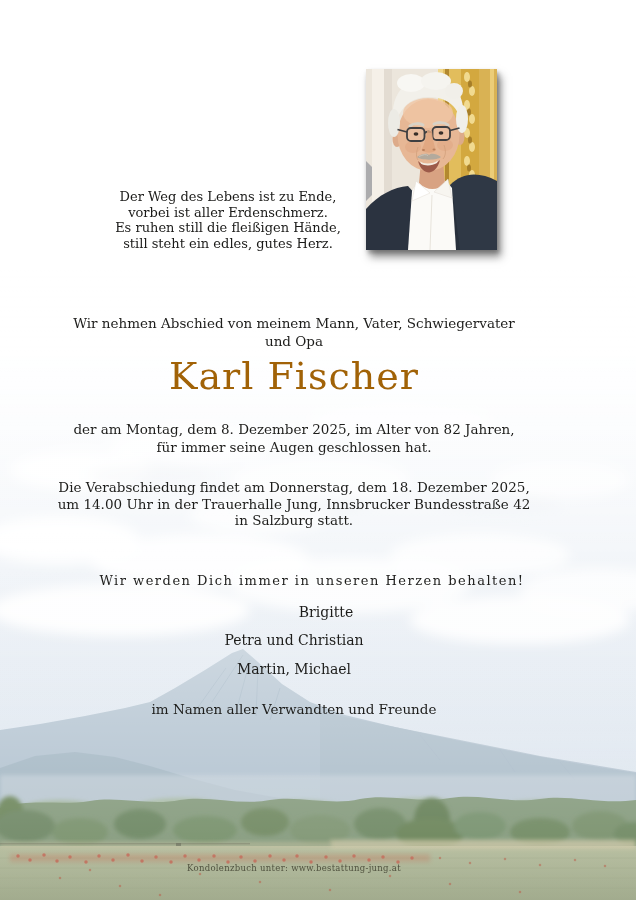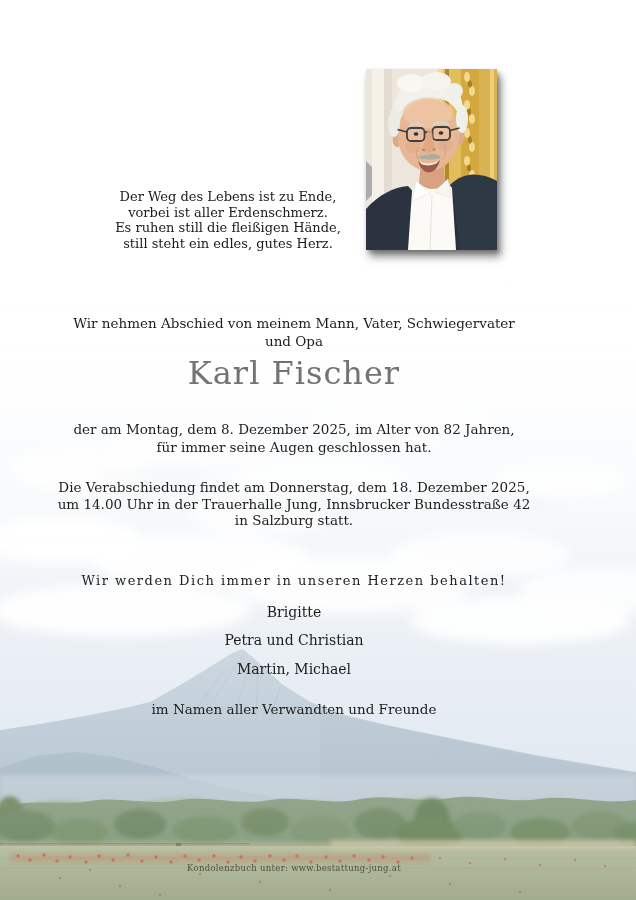--- a/index.html
+++ b/index.html
@@ -25,25 +25,25 @@
   .abs{position:absolute;left:0;width:588px;text-align:center;z-index:2;}
   .poem{position:absolute;left:0;top:189px;width:456px;text-align:center;z-index:2;
         font-size:13px;line-height:15.5px;color:#1b1b19;}
   .photo{
     position:absolute;left:366px;top:69px;width:131px;height:181px;z-index:2;
     box-shadow:4px 7px 8px rgba(40,40,40,0.5), 2px 3px 4px rgba(60,60,60,0.35);
     background:#efe9e0;
   }
   .photo svg{display:block;width:131px;height:181px;}
   .intro{top:314px;font-size:13.5px;line-height:18px;}
-  .name{top:354px;font-size:32px;font-weight:normal;letter-spacing:1px;margin:0;color:#737373;}
+  .name{top:354px;font-size:38px;font-weight:normal;letter-spacing:1px;margin:0;color:#a16207;}
   .death{top:421px;font-size:13.5px;line-height:17.5px;}
   .service{top:479px;font-size:13.5px;line-height:16.5px;}
-  .farewell{top:573px;font-size:13px;letter-spacing:1.5px;}
-  .mourner1{top:604px;font-size:14px;}
+  .farewell{top:573px;font-size:13px;letter-spacing:1.5px;padding-left:18px;}
+  .mourner1{top:604px;font-size:14px;padding-left:32px;}
   .mourner2{top:632px;font-size:14px;}
   .mourner3{top:661px;font-size:14px;}
   .closing{top:693px;font-size:13.5px;margin-top:8px;}
   .footer{top:863px;font-size:8.5px;color:rgba(62,62,46,0.85);letter-spacing:0.3px;}
 </style>
 </head>
 <body>
 
 <div class="card">
 

